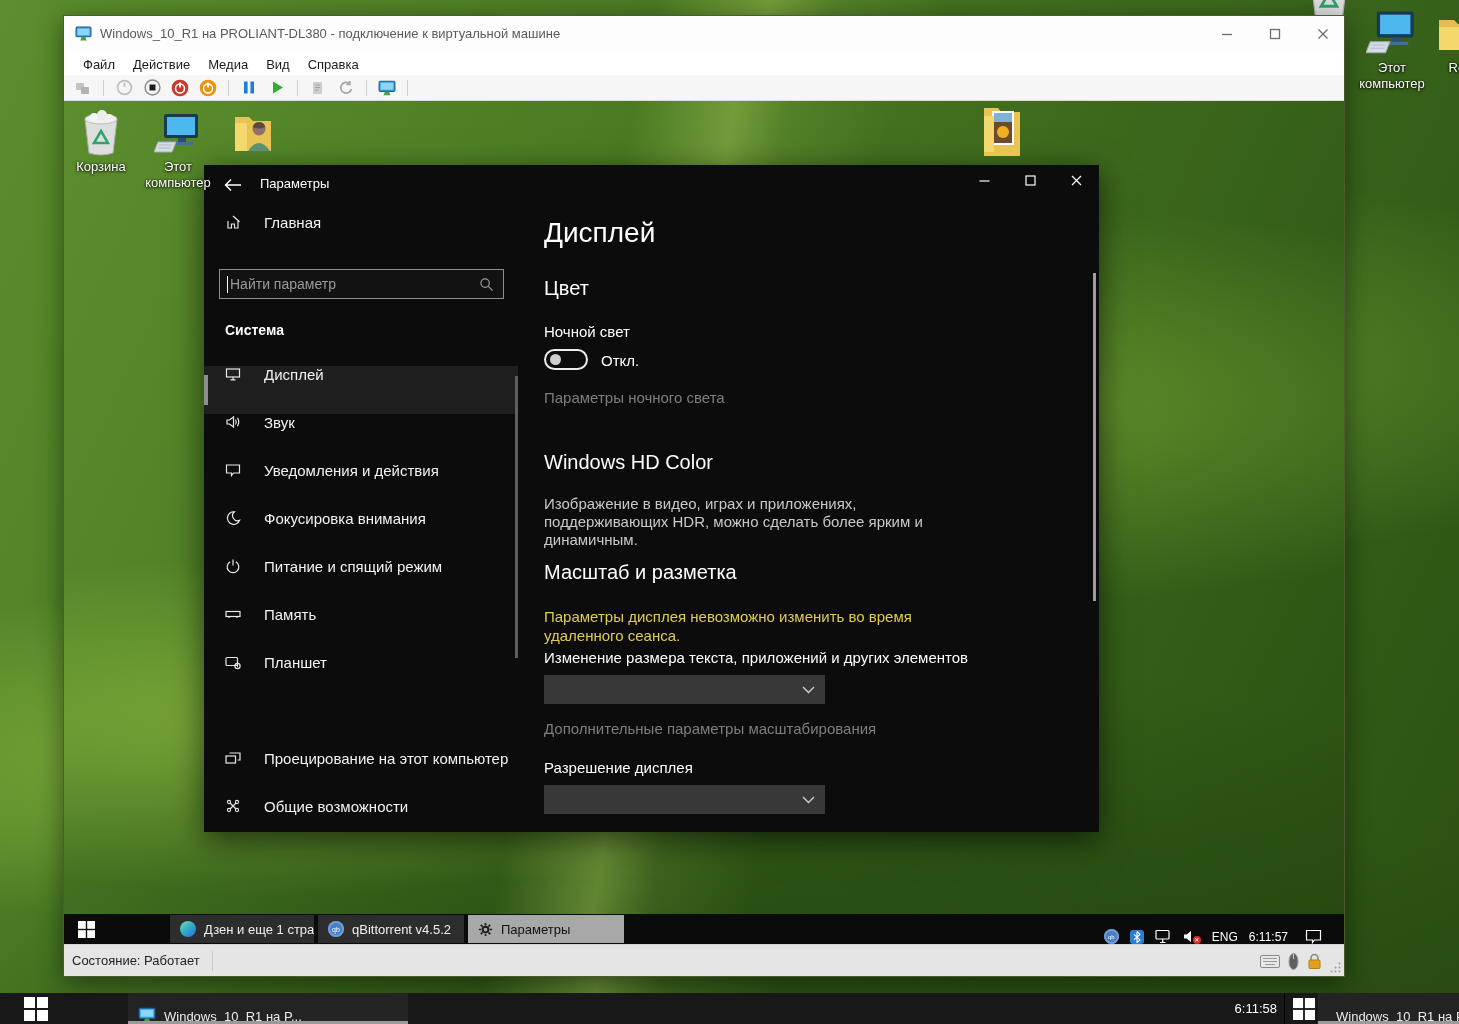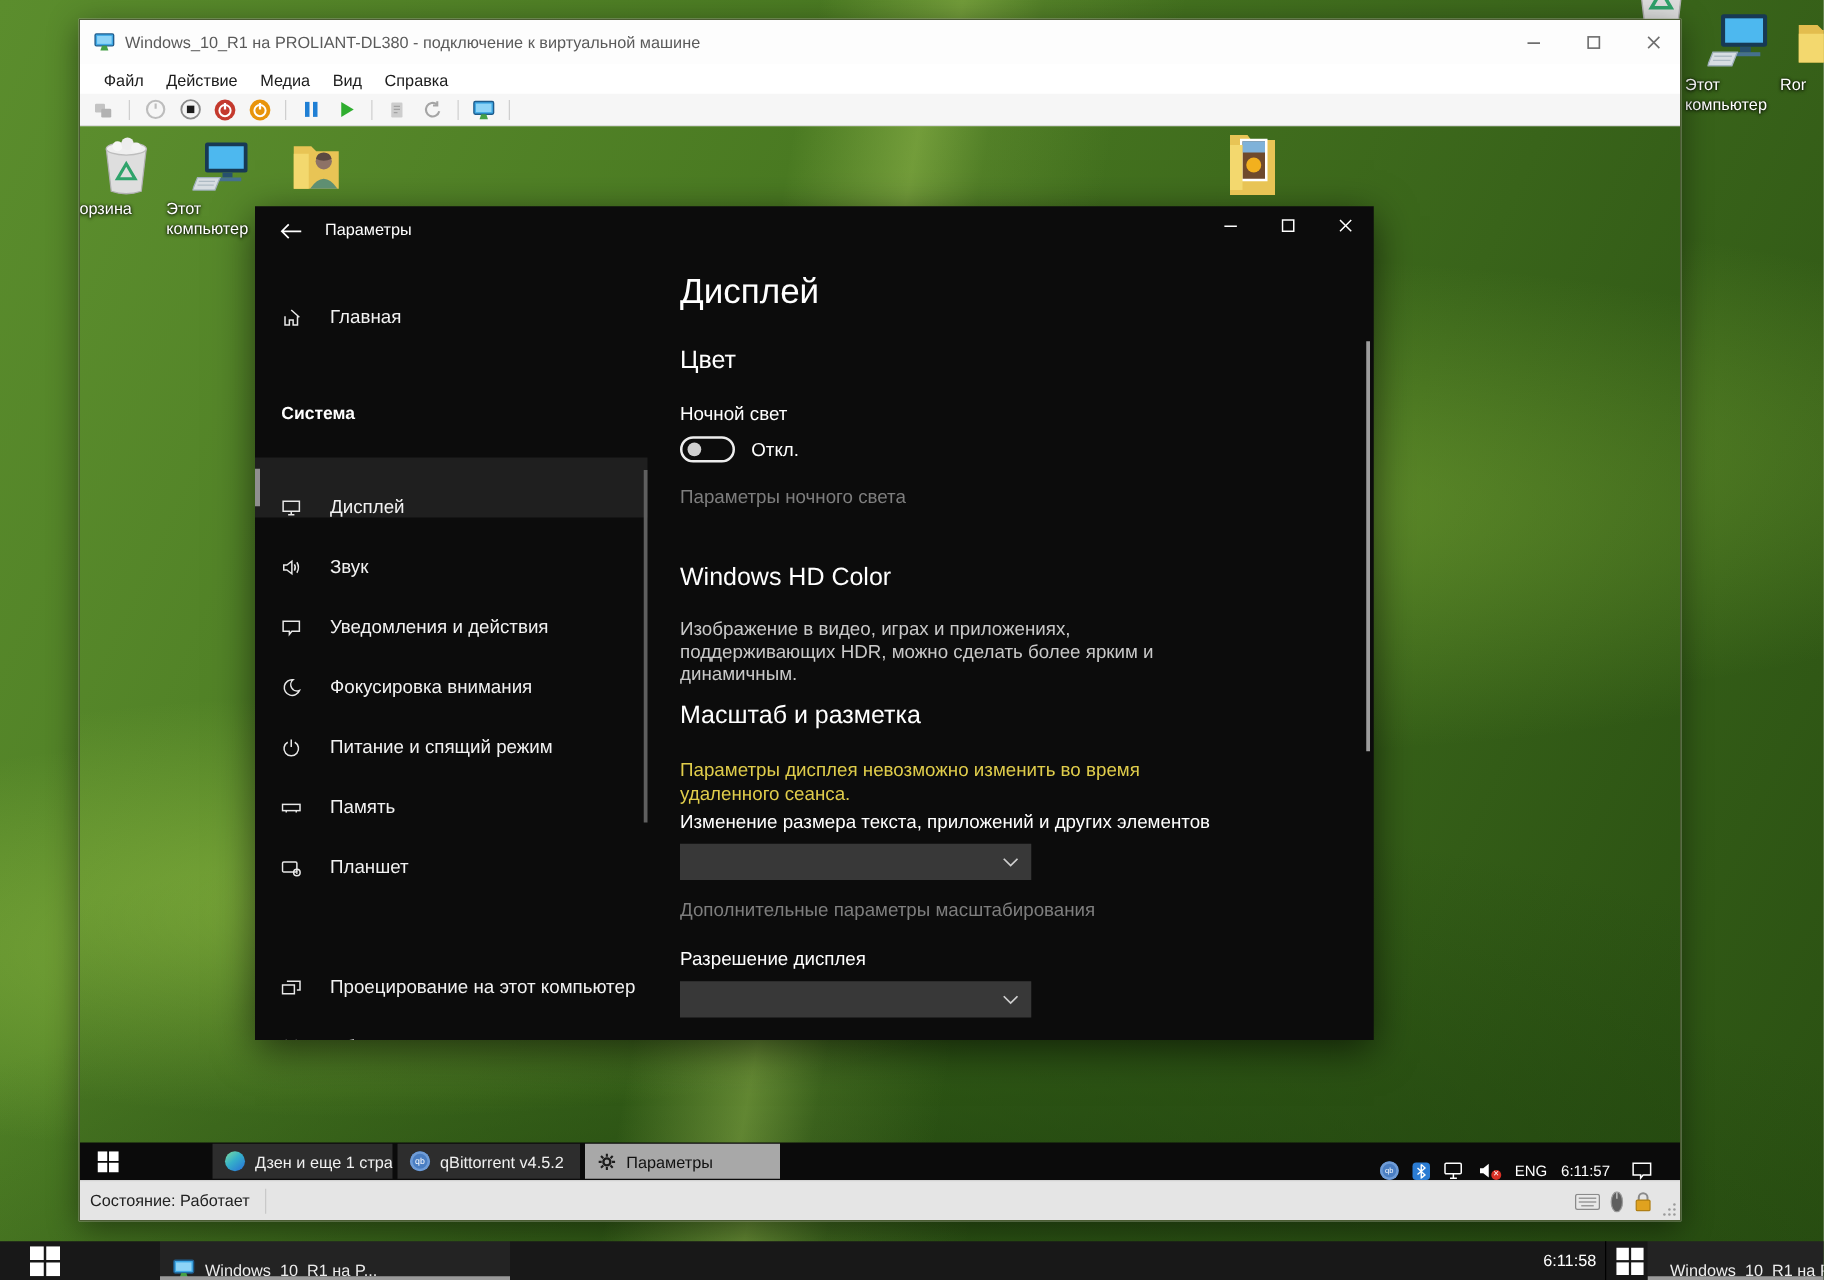--- a/index.html
+++ b/index.html
@@ -10,21 +10,21 @@
       linear-gradient(100deg, rgba(0,0,0,0) 40%, rgba(196,228,106,.35) 47%, rgba(196,228,106,.10) 51%, rgba(0,0,0,0) 58%),
       radial-gradient(900px 260px at 18% 74%, rgba(168,210,78,.50), rgba(0,0,0,0) 65%),
       radial-gradient(1100px 320px at 72% 36%, rgba(152,200,66,.42), rgba(0,0,0,0) 62%),
       radial-gradient(1500px 560px at 50% 112%, rgba(26,60,12,.85), rgba(0,0,0,0) 72%),
       linear-gradient(115deg,#5b8d2d 0%,#4a7a22 35%,#39641a 70%,#2a5012 100%);
   }
   .abs{position:absolute}
   svg{display:block}
 
   
-  .dicon{position:absolute;width:90px;text-align:left;z-index:1}
+  .dicon{position:absolute;width:90px;text-align:center;z-index:1}
   .dicon .art{margin:0 auto}
   .dicon .lbl{margin-top:2px;font-size:13px;color:#fff;text-shadow:0 1px 3px rgba(0,0,0,.9),0 0 2px rgba(0,0,0,.8);line-height:16px}
 
   
   .vmwin{position:absolute;left:63px;top:15px;width:1282px;height:962px;z-index:5;border:1px solid #4b5c33;background:#fff;box-shadow:0 6px 24px rgba(0,0,0,.45)}
   .vm-titlebar{position:absolute;left:0;top:0;right:0;height:35px;background:#fdfdfd;display:flex;align-items:center}
   .vm-title{font-size:13px;color:#5a5a5a;margin-left:8px}
   .vm-caps{position:absolute;right:10px;top:0;height:35px;display:flex;align-items:center;gap:26px}
   .vm-cap{width:22px;height:22px;display:flex;align-items:center;justify-content:center}
   .vm-menubar{position:absolute;left:0;top:35px;right:0;height:24px;background:#fff;display:flex;align-items:flex-end;padding-left:10px}
@@ -45,21 +45,21 @@
   .gstart{position:absolute;left:0;top:0;width:44px;height:30px;display:flex;align-items:center;justify-content:center}
   .gtb-btn{position:absolute;top:1px;height:28px;background:#2d2d2d;display:flex;align-items:center;gap:8px;padding:0 10px;font-size:13px;color:#f0f0f0;white-space:nowrap;overflow:hidden}
   .gtb-btn.active{background:#a8a8a8;color:#111}
   .gtray{position:absolute;right:0;top:0;height:30px;display:flex;align-items:flex-end;gap:11px;padding-right:22px;color:#fff}
   .traytxt{font-size:12px;color:#fff}
 
   
   .setwin{position:absolute;left:140px;top:64px;width:895px;height:667px;background:#0c0c0c;overflow:hidden;box-shadow:0 8px 30px rgba(0,0,0,.6)}
   .set-caps{position:absolute;right:0;top:0;display:flex}
   .set-cap{width:46px;height:30px;display:flex;align-items:center;justify-content:center}
-  .side-item{position:absolute;left:0;width:314px;height:48px;display:flex;align-items:flex-end;gap:0}
+  .side-item{position:absolute;left:0;width:314px;height:48px;display:flex;align-items:flex-start;gap:0}
   .side-item .ic{width:16px;height:16px;margin-left:21px}
   .side-item .tx{font-size:15px;color:#f2f2f2;margin-left:23px;white-space:nowrap}
   .side-item.sel{background:rgba(255,255,255,.08)}
   .side-item.sel::before{content:"";position:absolute;left:0;top:9px;width:4px;height:30px;background:#8f8f8f}
   .searchbox{position:absolute;left:15px;top:104px;width:285px;height:30px;background:#121212;border:1px solid #8f8f8f;display:flex;align-items:center}
   .searchbox input{flex:1;background:transparent;border:0;outline:0;color:#bdbdbd;font-size:14px;padding-left:10px;font-family:"Liberation Sans",sans-serif}
   .searchbox input::placeholder{color:#9a9a9a}
   .caret{position:absolute;left:7px;top:6px;width:1px;height:17px;background:#fff}
   .h1{font-size:28px;font-weight:300;color:#fff}
   .h2{font-size:20px;font-weight:400;color:#fff}
@@ -286,20 +286,28 @@
             </span>
         </div>
 
         <div class="side-item" style="top:49px">
           <svg class="ic" viewBox="0 0 16 16">
               <path d="M8 2 L14.5 7.8 M3 7 V14 H6.5 V10 H9.5 V14 H13 V7" fill="none" stroke="#e8e8e8" stroke-width="1.2"></path>
             </svg>
           <span class="tx">Главная</span>
         </div>
 
+        <div class="searchbox">
+          <span class="caret"></span>
+          <input placeholder="Найти параметр" style="">
+          <svg width="15" height="15" viewBox="0 0 16 16" style="margin-right:9px">
+              <circle cx="6.5" cy="6.5" r="4.5" fill="none" stroke="#9a9a9a" stroke-width="1.3"></circle>
+              <path d="M10 10 L14.5 14.5" stroke="#9a9a9a" stroke-width="1.3"></path>
+            </svg>
+        </div>
 
         <div class="abs" style="left:21px;top:157px;font-size:14px;font-weight:bold;color:#fff">Система</div>
 
         <div class="side-item sel" style="top:201px">
           <svg class="ic" viewBox="0 0 16 16">
               <rect x="1.5" y="3" width="13" height="8" fill="none" stroke="#e8e8e8" stroke-width="1.2"></rect>
               <path d="M5.5 13.8 h5 M8 11 v2.8" stroke="#e8e8e8" stroke-width="1.2"></path>
             </svg>
           <span class="tx">Дисплей</span>
         </div>

